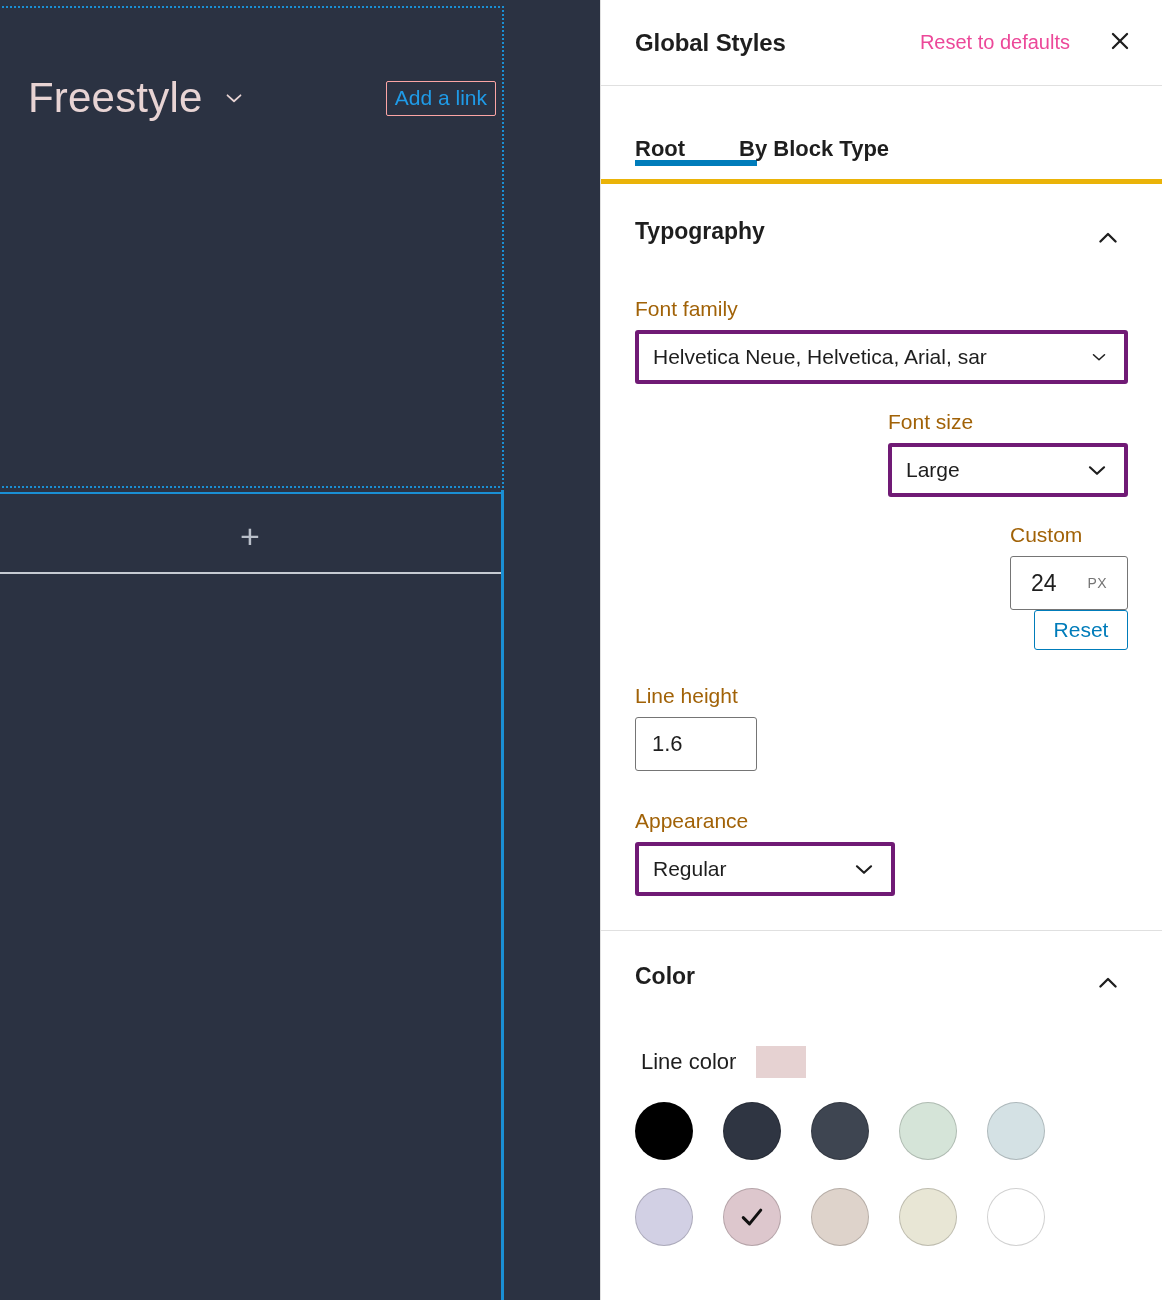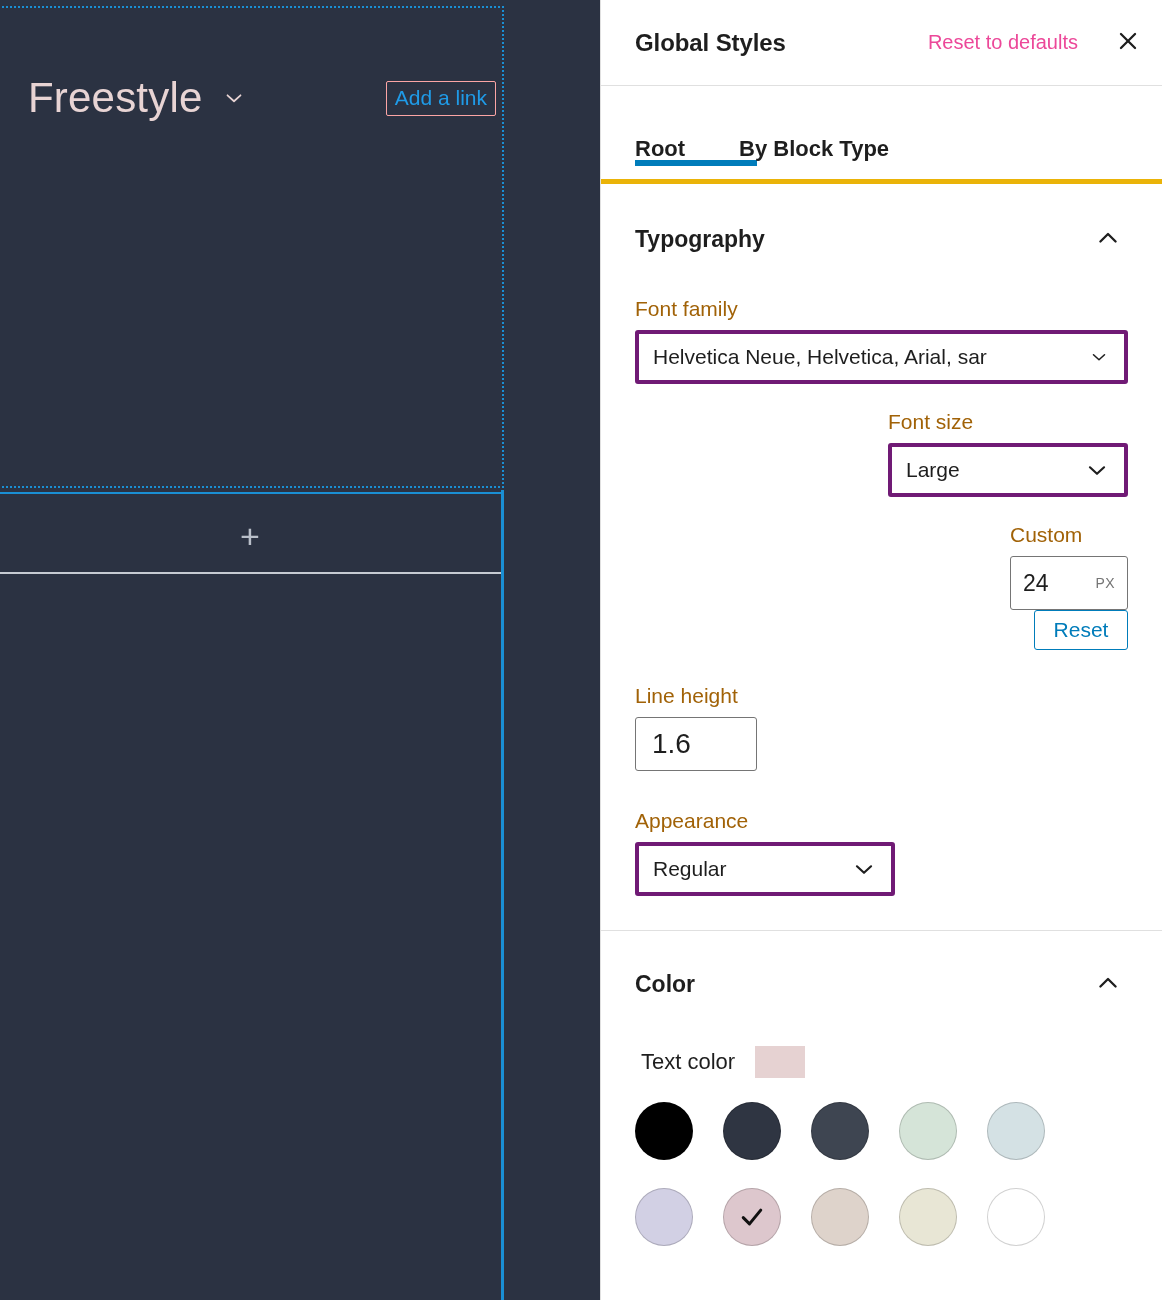--- a/index.html
+++ b/index.html
@@ -117,21 +117,21 @@
     height: 1300px;
     background: #ffffff;
     flex: 0 0 562px;
     border-left: 1px solid #e0e0e0;
     overflow: hidden;
   }
   .sb-header {
     height: 86px;
     display: flex;
     align-items: center;
-    padding: 0 16px 0 34px;
+    padding: 0 24px 0 34px;
     border-bottom: 1px solid #e0e0e0;
   }
   .sb-title {
     font-size: 24px;
     font-weight: 700;
     color: #1e1e1e;
     letter-spacing: -0.1px;
   }
   .reset-defaults {
     margin-left: auto;
@@ -186,21 +186,20 @@
     background: #007cba;
   }
   .tab.active { color: #1e1e1e; }
 
   .section {
     padding: 34px 34px 0 34px;
   }
   .section-divider { border-bottom: 1px solid #e0e0e0; }
   .section-head {
     display: flex;
-    align-items: center;
     padding-bottom: 10px;
   }
   .section-title {
     font-size: 23px;
     font-weight: 700;
     color: #1e1e1e;
   }
   .section-toggle {
     margin-left: auto;
     background: none;
@@ -257,21 +256,21 @@
   .col-custom { margin-left: 16px; }
   .col-reset { margin-left: 16px; }
 
   .num-input {
     width: 118px;
     height: 54px;
     border: 1px solid #757575;
     border-radius: 3px;
     display: flex;
     align-items: center;
-    padding: 0 12px;
+    padding: 0 20px;
     background: #fff;
   }
   .num-input .num {
     font-size: 23px;
     color: #1e1e1e;
     flex: 1 1 auto;
   }
   .num-input .unit {
     font-size: 14px;
     color: #757575;
@@ -291,21 +290,21 @@
     padding: 0 14px;
   }
   .lh-input {
     width: 122px;
     height: 54px;
     border: 1px solid #757575;
     border-radius: 3px;
     display: flex;
     align-items: center;
     padding: 0 16px;
-    font-size: 28px;
+    font-size: 22px;
     color: #1e1e1e;
     background: #fff;
   }
   .appearance-select { width: 260px; justify-content: space-between; }
 
   
   .color-section { padding-top: 32px; }
   .textcolor-row {
     display: flex;
     align-items: center;
@@ -461,21 +460,21 @@
         <button class="section-toggle">
           <span>
             <svg width="28" height="28" viewBox="0 0 24 24" fill="none" aria-hidden="true">
               <path d="M5.5 15L12 8.6L18.5 15" stroke="#1e1e1e" stroke-width="2" stroke-linecap="round" stroke-linejoin="round"></path>
             </svg>
           </span>
         </button>
       </div>
 
       <div class="textcolor-row">
-        <span class="textcolor-label">Text color</span>
+        <span class="textcolor-label">Line color</span>
         <span class="textcolor-swatch" style="background: rgb(230, 210, 210);"></span>
       </div>
 
       <div class="swatch-grid">
         <button class="swatch" style="background: rgb(0, 0, 0);">
           
         </button>
         <button class="swatch" style="background: rgb(47, 53, 66);">
           
         </button>

